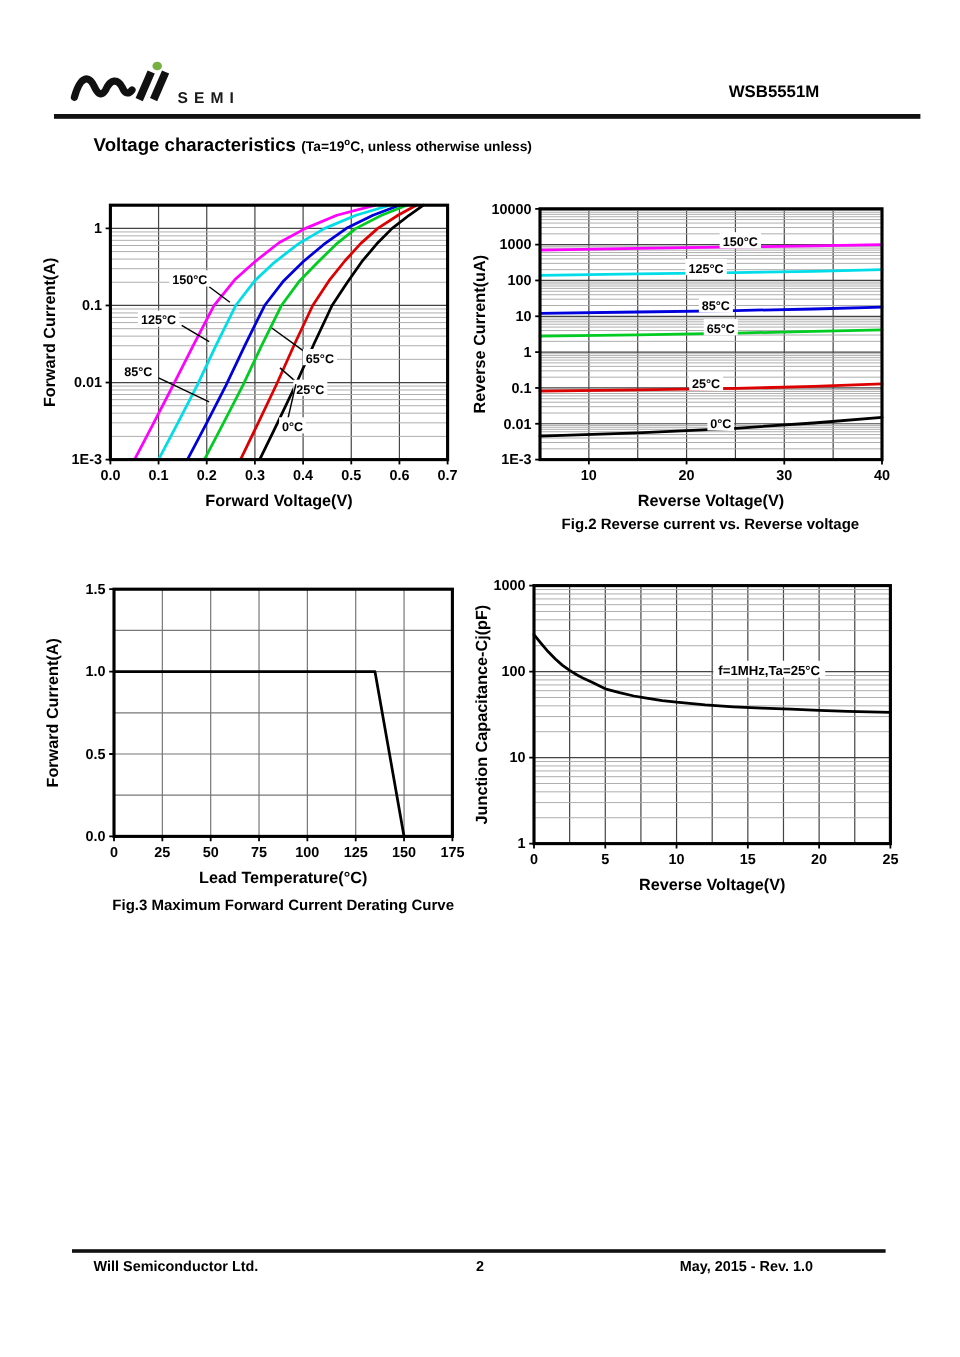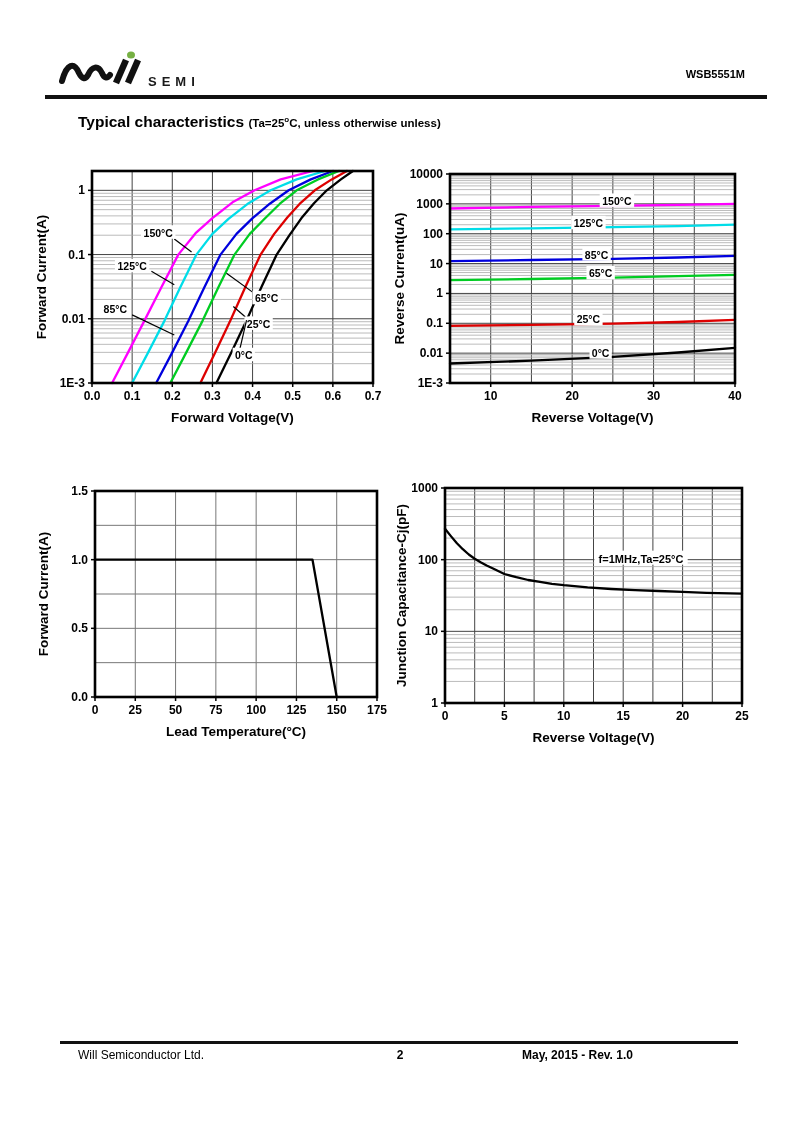--- a/index.html
+++ b/index.html
@@ -2,55 +2,55 @@
 <html><head>
 <meta charset="utf-8">
 <style>
   html,body{margin:0;padding:0;background:#e8e8e8;}
   .page{position:relative;width:800px;height:1131px;background:#ffffff;margin:0 auto;
         font-family:"Liberation Sans",sans-serif;color:#000;overflow:hidden;}
   .hdr-rule{position:absolute;left:45px;top:95px;width:722px;height:4px;background:#111;}
   .logo-svg{position:absolute;left:58px;top:50px;}
   .brand{position:absolute;left:148px;top:74px;font-size:13px;font-weight:bold;
          letter-spacing:5px;color:#1a1a1a;}
-  .partno{position:absolute;left:545px;top:68px;width:200px;text-align:right;
-          font-size:11px;font-weight:bold;}
+  .partno{position:absolute;left:545px;top:68px;width:200px;text-align:center;
+          font-size:14px;font-weight:bold;}
   .title{position:absolute;left:78px;top:113px;}
   .title .main{font-size:15.5px;font-weight:bold;}
   .title .sub{font-size:11.5px;font-weight:bold;}
   .title sup{font-size:8px;font-weight:bold;}
   .fig{position:absolute;}
   .fig svg{position:absolute;left:0;top:0;}
   .caption{position:absolute;font-size:12.5px;font-weight:bold;text-align:center;}
   .ftr-rule{position:absolute;left:60px;top:1041px;width:678px;height:3px;background:#111;}
-  .ftr-left{position:absolute;left:78px;top:1048px;font-size:12px;font-weight:normal;}
+  .ftr-left{position:absolute;left:78px;top:1048px;font-size:12px;font-weight:bold;}
   .ftr-center{position:absolute;left:0;top:1048px;width:800px;text-align:center;
               font-size:12px;font-weight:bold;}
-  .ftr-right{position:absolute;left:522px;top:1048px;width:200px;text-align:left;
+  .ftr-right{position:absolute;left:522px;top:1048px;width:200px;text-align:center;
              font-size:12px;font-weight:bold;}
 </style>
 </head>
 <body>
 
 <div class="page">
 
   <svg class="logo-svg" width="90" height="40" viewBox="0 0 90 40">
     <path d="M4,31 C9,13 16,12 21,23 C24,29 27,30 30,25 C34,16 40,15 44,23 C46,28 49,29 52,25" fill="none" stroke="#111" stroke-width="6" stroke-linecap="round"></path>
     <line x1="58" y1="33" x2="68" y2="10" stroke="#111" stroke-width="6.5"></line>
     <line x1="70" y1="33" x2="80" y2="10" stroke="#111" stroke-width="6.5"></line>
     <ellipse cx="73" cy="5" rx="4" ry="3.6" fill="#76b043"></ellipse>
   </svg>
   <div class="brand">SEMI</div>
   <div class="partno">WSB5551M</div>
   <div class="hdr-rule"></div>
 
   <div class="title">
-    <span class="main">Typical characteristics</span>
+    <span class="main">Voltage characteristics</span>
     <span class="sub">
-      <span>(Ta=25</span><sup>o</sup><span>C, unless otherwise unless)</span>
+      <span>(Ta=19</span><sup>o</sup><span>C, unless otherwise unless)</span>
     </span>
   </div>
 
   <div class="fig" style="left:30px;top:158px;width:360px;height:300px">
     <svg id="svg-fig0" width="360" height="300">
         <line x1="62" y1="13" x2="62" y2="225" stroke="#444" stroke-width="1"></line>
         <line x1="102.14285714285714" y1="13" x2="102.14285714285714" y2="225" stroke="#444" stroke-width="1"></line>
         <line x1="142.28571428571428" y1="13" x2="142.28571428571428" y2="225" stroke="#444" stroke-width="1"></line>
         <line x1="182.42857142857144" y1="13" x2="182.42857142857144" y2="225" stroke="#444" stroke-width="1"></line>
         <line x1="222.57142857142858" y1="13" x2="222.57142857142858" y2="225" stroke="#444" stroke-width="1"></line>
@@ -252,20 +252,21 @@
         <text x="53" y="139.42857142857142" text-anchor="end" font-size="12" font-weight="bold">1</text>
         <line x1="56" y1="165.28571428571428" x2="60" y2="165.28571428571428" stroke="#000" stroke-width="1.5"></line>
         <text x="53" y="169.28571428571428" text-anchor="end" font-size="12" font-weight="bold">0.1</text>
         <line x1="56" y1="195.14285714285714" x2="60" y2="195.14285714285714" stroke="#000" stroke-width="1.5"></line>
         <text x="53" y="199.14285714285714" text-anchor="end" font-size="12" font-weight="bold">0.01</text>
         <line x1="56" y1="225" x2="60" y2="225" stroke="#000" stroke-width="1.5"></line>
         <text x="53" y="229" text-anchor="end" font-size="12" font-weight="bold">1E-3</text>
         <text x="202.5" y="264" text-anchor="middle" font-size="13.5" font-weight="bold">Reverse Voltage(V)</text>
         <text x="14" y="120.5" text-anchor="middle" font-size="13.5" font-weight="bold" transform="rotate(-90 14 120.5)">Reverse Current(uA)</text>
       </svg>
+    <div class="caption" style="left:32px;top:272px;width:340px">Fig.2 Reverse current vs. Reverse voltage</div>
   </div>
 
   <div class="fig" style="left:30px;top:473px;width:360px;height:300px">
     <svg id="svg-fig2" width="360" height="300">
         <line x1="65" y1="18" x2="65" y2="224" stroke="#777" stroke-width="1"></line>
         <line x1="105.28571428571428" y1="18" x2="105.28571428571428" y2="224" stroke="#777" stroke-width="1"></line>
         <line x1="145.57142857142856" y1="18" x2="145.57142857142856" y2="224" stroke="#777" stroke-width="1"></line>
         <line x1="185.85714285714283" y1="18" x2="185.85714285714283" y2="224" stroke="#777" stroke-width="1"></line>
         <line x1="226.14285714285714" y1="18" x2="226.14285714285714" y2="224" stroke="#777" stroke-width="1"></line>
         <line x1="266.42857142857144" y1="18" x2="266.42857142857144" y2="224" stroke="#777" stroke-width="1"></line>
@@ -300,20 +301,21 @@
         <text x="58" y="22" text-anchor="end" font-size="12" font-weight="bold">1.5</text>
         <line x1="61" y1="86.66666666666666" x2="65" y2="86.66666666666666" stroke="#000" stroke-width="1.5"></line>
         <text x="58" y="90.66666666666666" text-anchor="end" font-size="12" font-weight="bold">1.0</text>
         <line x1="61" y1="155.33333333333331" x2="65" y2="155.33333333333331" stroke="#000" stroke-width="1.5"></line>
         <text x="58" y="159.33333333333331" text-anchor="end" font-size="12" font-weight="bold">0.5</text>
         <line x1="61" y1="224" x2="65" y2="224" stroke="#000" stroke-width="1.5"></line>
         <text x="58" y="228" text-anchor="end" font-size="12" font-weight="bold">0.0</text>
         <text x="206" y="263" text-anchor="middle" font-size="13.5" font-weight="bold">Lead Temperature(°C)</text>
         <text x="18" y="121" text-anchor="middle" font-size="13.5" font-weight="bold" transform="rotate(-90 18 121)">Forward Current(A)</text>
       </svg>
+    <div class="caption" style="left:36px;top:274px;width:340px">Fig.3 Maximum Forward Current Derating Curve</div>
   </div>
 
   <div class="fig" style="left:390px;top:473px;width:368px;height:300px">
     <svg id="svg-fig3" width="368" height="300">
         <line x1="55" y1="15" x2="55" y2="230" stroke="#444" stroke-width="1"></line>
         <line x1="84.7" y1="15" x2="84.7" y2="230" stroke="#444" stroke-width="1"></line>
         <line x1="114.4" y1="15" x2="114.4" y2="230" stroke="#444" stroke-width="1"></line>
         <line x1="144.1" y1="15" x2="144.1" y2="230" stroke="#444" stroke-width="1"></line>
         <line x1="173.8" y1="15" x2="173.8" y2="230" stroke="#444" stroke-width="1"></line>
         <line x1="203.5" y1="15" x2="203.5" y2="230" stroke="#444" stroke-width="1"></line>

